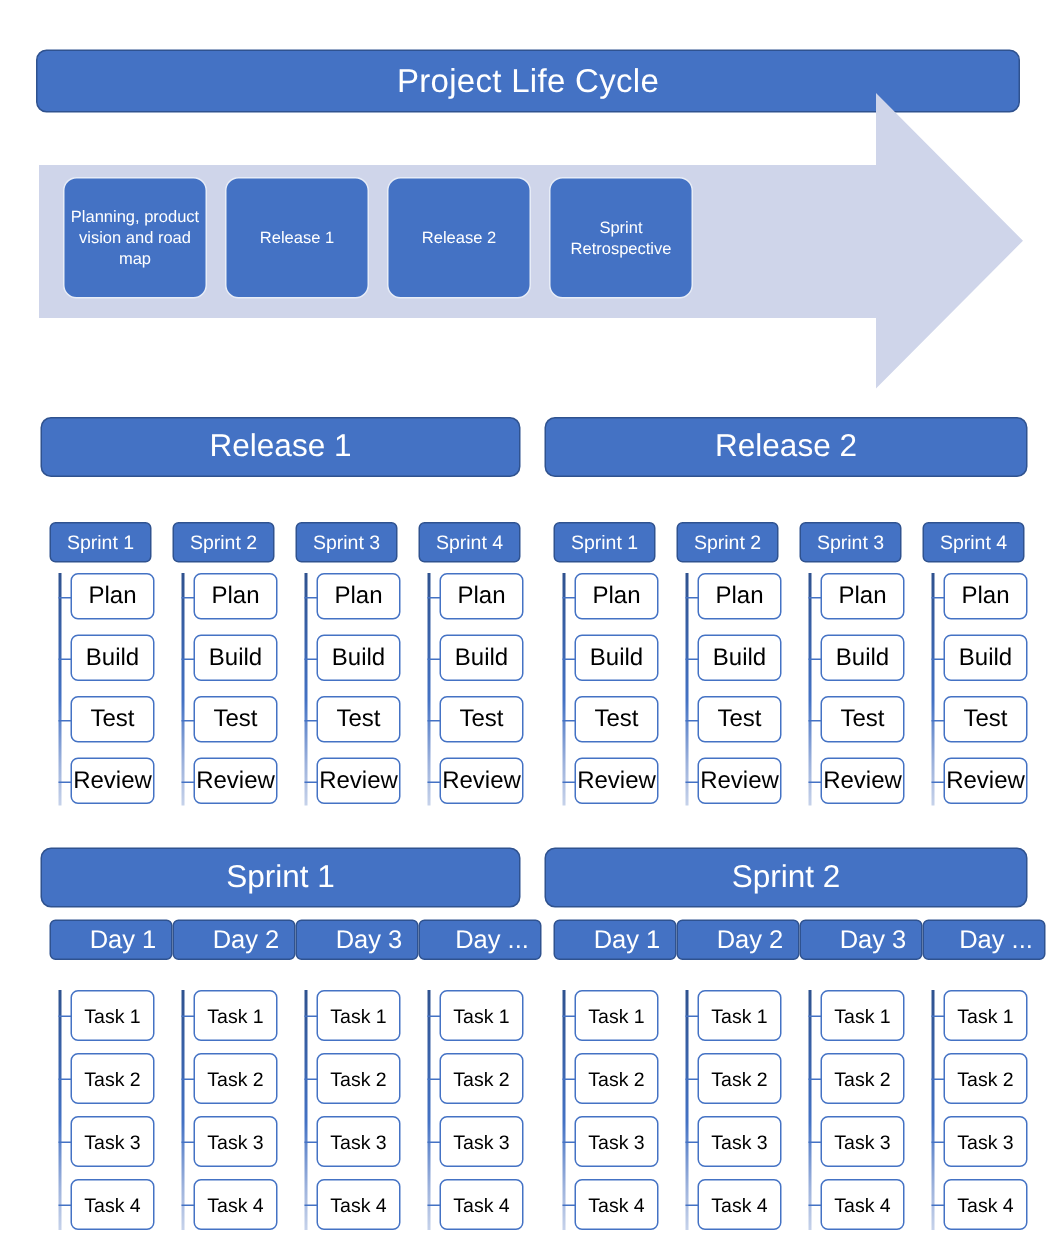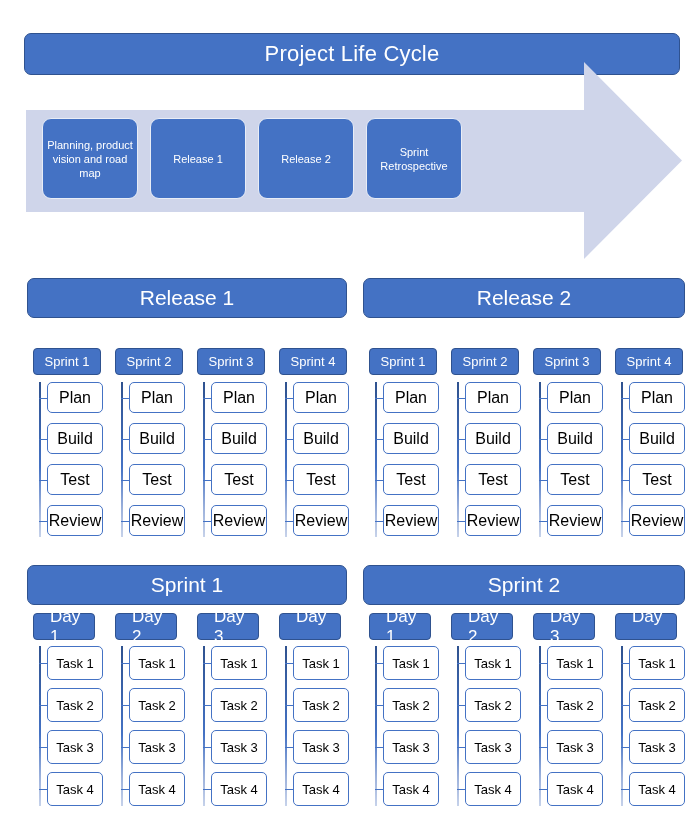--- a/index.html
+++ b/index.html
@@ -102,21 +102,21 @@
     border-radius: 4px;
     box-sizing: border-box;
     display: flex;
     align-items: center;
     justify-content: center;
     color: #ffffff;
     position: relative;
     z-index: 2;
   }
   .col-head.sprint { width: 68px; font-size: 13px; }
-  .col-head.day    { width: 62px; font-size: 17px; padding-left: 16px; }
+  .col-head.day    { width: 82px; font-size: 17px; padding-left: 16px; }
 
   .items {
     position: relative;
     margin-top: 0;
   }
   
   .items::before {
     content: "";
     position: absolute;
     left: 6px;
@@ -155,21 +155,21 @@
     font-size: 16px;
     margin-top: 10px;
   }
   .node.day-node {
     width: 56px;
     height: 34px;
     font-size: 13px;
     margin-top: 8px;
   }
   .node.sprint-node:first-child { margin-top: 7px; }
-  .node.day-node:first-child    { margin-top: 6px; }
+  .node.day-node:first-child    { margin-top: 20px; }
 </style>
 </head>
 <body>
 
 <div class="canvas">
 
   <div class="title-banner">Project Life Cycle</div>
 
   <div class="arrow-wrap">
     <svg class="arrow-svg" width="657" height="199" viewBox="0 0 657 199">

